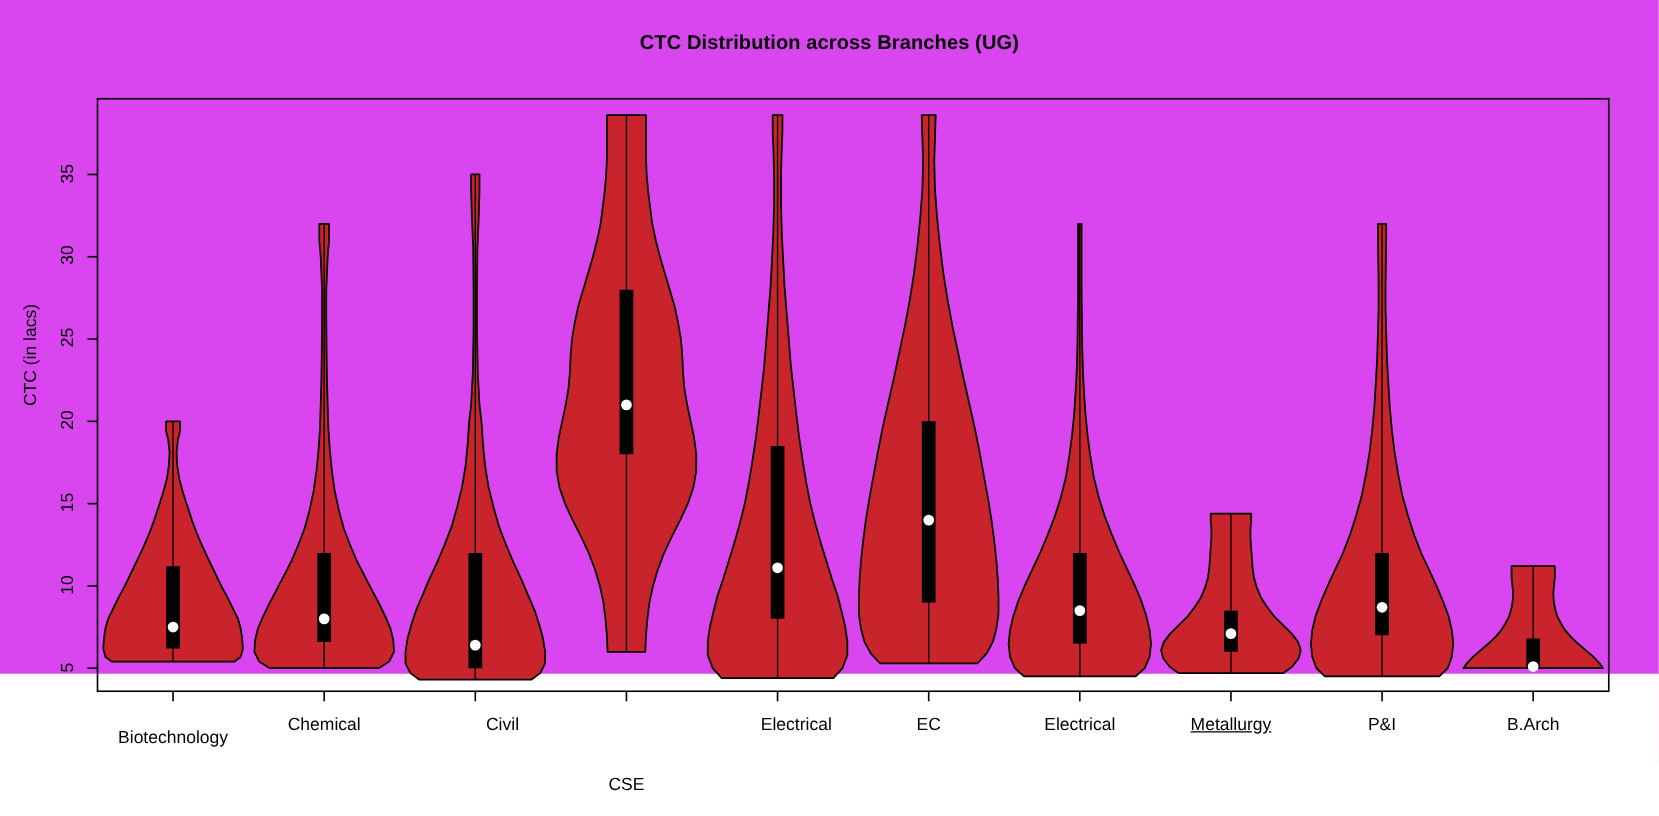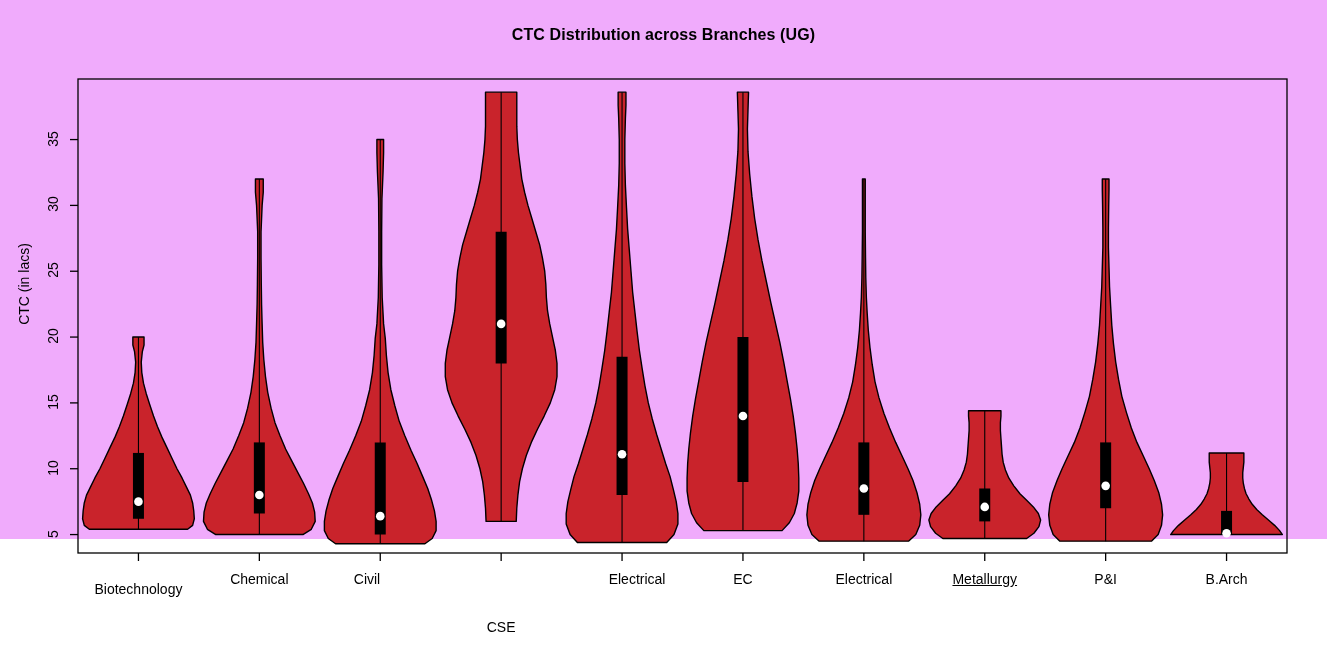--- a/index.html
+++ b/index.html
@@ -12,21 +12,21 @@
     width: 1327px;
     height: 653px;
     font-family: "Liberation Sans", sans-serif;
     color: #000000;
     overflow: hidden;
   }
   #plot-root {
     position: relative;
     width: 1327px;
     height: 539px;
-    background: #f0abfc;
+    background: #d946ef;
   }
   #chart-title {
     position: absolute;
     left: 0;
     top: 26px;
     width: 1327px;
     text-align: center;
     font-size: 16px;
     font-weight: bold;
     letter-spacing: 0.1px;
@@ -177,21 +177,21 @@
       <div class="ytick-label" style="left: 36px; top: 459.733px;">10</div>
       <div class="ytick-label" style="left: 36px; top: 393.9px;">15</div>
       <div class="ytick-label" style="left: 36px; top: 328.067px;">20</div>
       <div class="ytick-label" style="left: 36px; top: 262.233px;">25</div>
       <div class="ytick-label" style="left: 36px; top: 196.4px;">30</div>
       <div class="ytick-label" style="left: 36px; top: 130.567px;">35</div>
     </div>
   <div id="xtick-layer">
       <div class="xtick-label" style="left: 138.45px; top: 571px; margin-top: 10px;">Biotechnology</div>
       <div class="xtick-label" style="left: 259.35px; top: 571px;">Chemical</div>
-      <div class="xtick-label" style="left: 367px; top: 571px;">Civil</div>
+      <div class="xtick-label" style="left: 402px; top: 571px;">Civil</div>
       <div class="xtick-label" style="left: 501.15px; top: 571px; margin-top: 48px;">CSE</div>
       <div class="xtick-label" style="left: 622.05px; top: 571px; padding-left: 30px;">Electrical</div>
       <div class="xtick-label" style="left: 742.95px; top: 571px;">EC</div>
       <div class="xtick-label" style="left: 863.85px; top: 571px;">Electrical</div>
       <div class="xtick-label" style="left: 984.75px; top: 571px; text-decoration: underline;">Metallurgy</div>
       <div class="xtick-label" style="left: 1105.65px; top: 571px;">P&amp;I</div>
       <div class="xtick-label" style="left: 1226.55px; top: 571px;">B.Arch</div>
     </div>
 
 </div>

